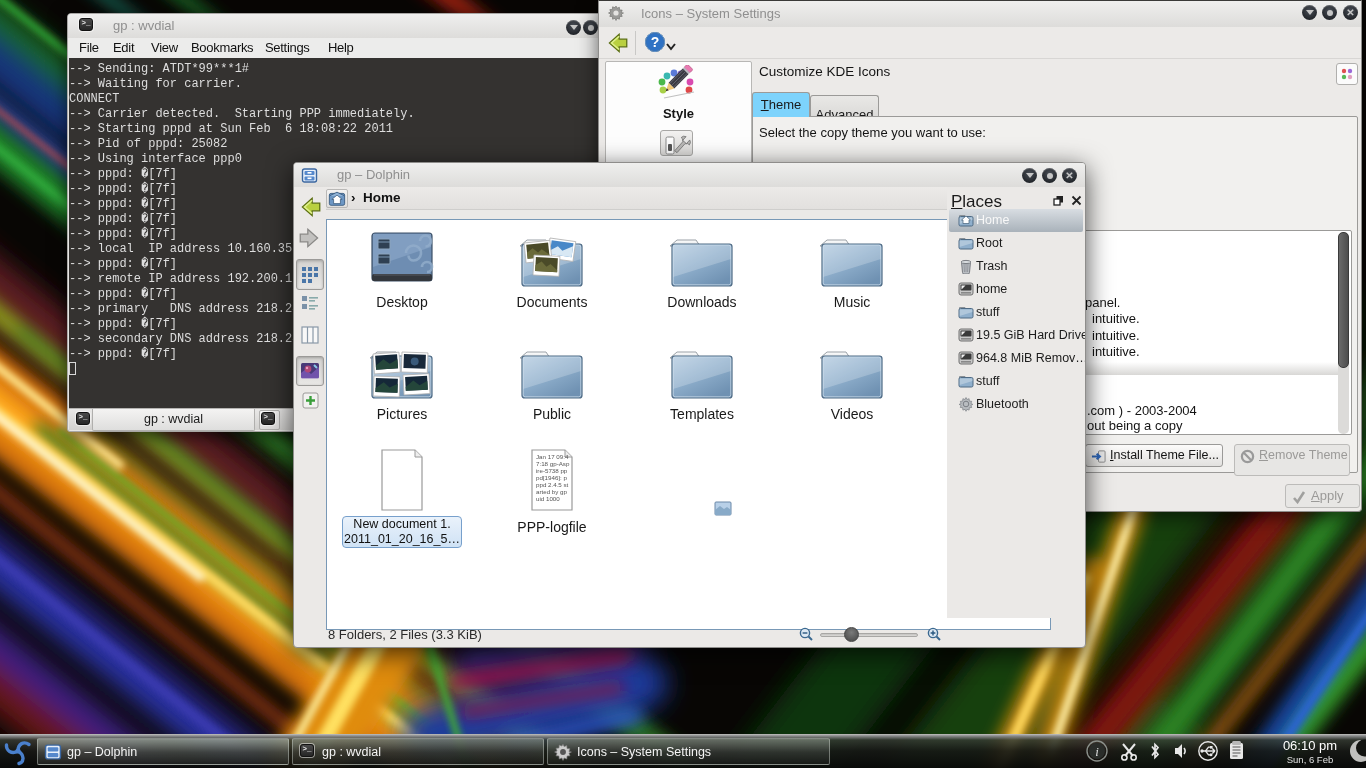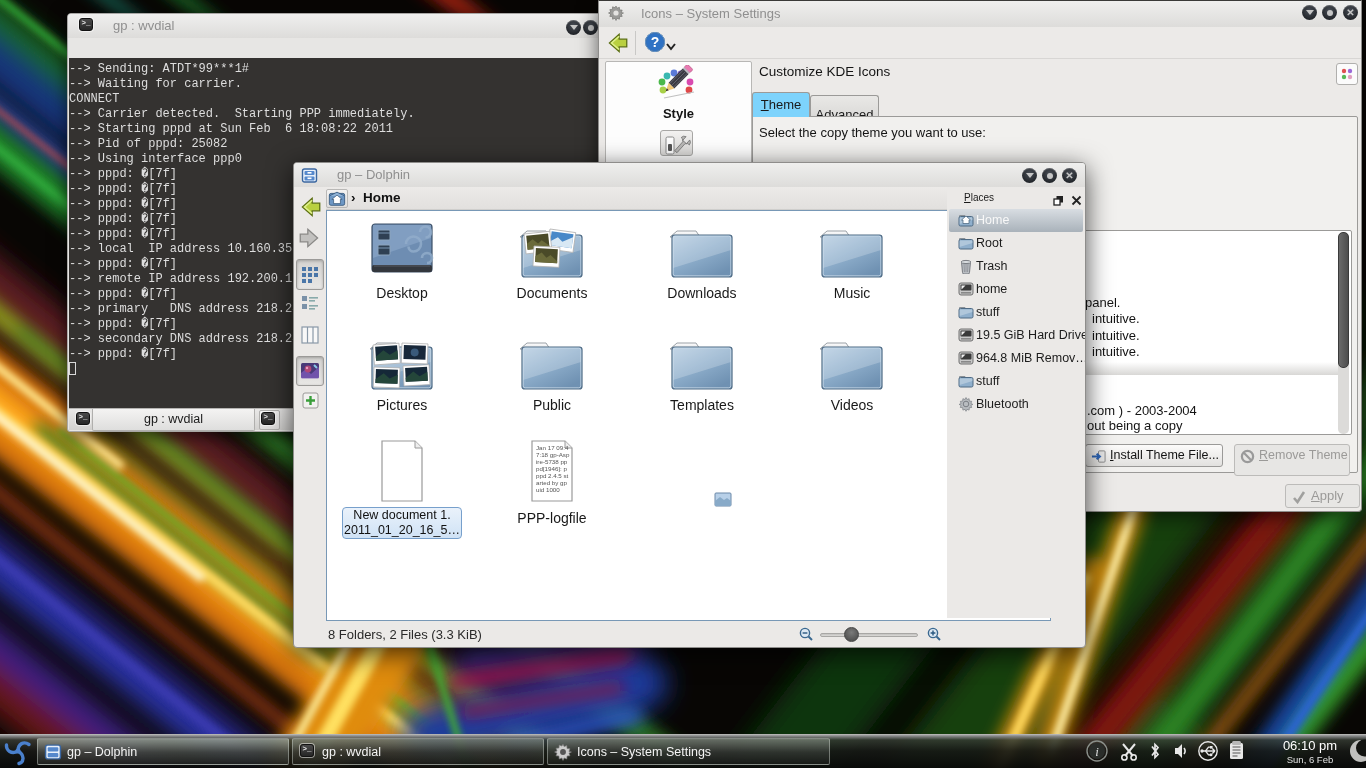--- a/index.html
+++ b/index.html
@@ -21,21 +21,21 @@
 
 #syss{z-index:2;left:598px;top:0px;width:764px;height:512px;background:#eceae8;border:1px solid #8e8d8b;border-top:1px solid #3a3a38;border-radius:0 0 4px 4px;box-shadow:0 5px 20px rgba(0,0,0,.6)}
 #syss .tbar{height:26px;border-radius:0}
 #sstool{position:absolute;left:0;top:26px;right:0;height:32px;background:#eceae8;border-bottom:1px solid #d8d6d4}
 #sspanel{position:absolute;left:6px;top:60px;width:147px;height:445px;background:#fdfdfd;border:1px solid #b8b7b5;border-radius:2px}
 .tab{position:absolute;font-size:13px;color:#1a1a1a;text-align:center}
 #sslist{position:absolute;background:#fff;border:1px solid #9b9a98;border-radius:2px}
 
 #dolph{z-index:3;left:293px;top:162px;width:793px;height:486px;background:#ebe9e7;border:1px solid #8e8d8b;border-radius:4px;box-shadow:0 6px 26px rgba(0,0,0,.7)}
 #crumb{position:absolute;left:32px;top:24px;right:138px;height:23px;background:linear-gradient(#eceae8,#e2e0de);border-bottom:1px solid #cfcecc}
-#dview{position:absolute;left:32px;top:47px;width:725px;height:411px;background:#fff;border:1px solid #7898b6}
+#dview{position:absolute;left:32px;top:56px;width:725px;height:411px;background:#fff;border:1px solid #7898b6}
 #vtool{position:absolute;left:0;top:24px;width:32px;bottom:29px;background:#ebe9e7}
 #places{position:absolute;right:0;top:24px;width:138px;bottom:29px;background:#ebe9e7;overflow:hidden}
 .pitem{position:absolute;left:2px;width:134px;height:23px;font-size:12.5px;color:#1c1c1c}
 .pitem .lbl{position:absolute;left:27px;top:4px;white-space:nowrap}
 #dstatus{position:absolute;left:0;bottom:0;width:100%;height:29px;font-size:13px;color:#2a2a2a}
 .cell{position:absolute;width:150px;text-align:center;font-size:14px;color:#191919}
 
 #panel{position:absolute;left:0;top:734px;width:1366px;height:34px;background:linear-gradient(#c2c2c0 0,#88898a 2px,rgba(52,58,50,.88) 6px,rgba(22,24,21,.93) 50%,rgba(9,10,9,.96));z-index:50}
 .task{position:absolute;top:4px;height:27px;border:1px solid rgba(205,210,205,.45);border-radius:2px;background:linear-gradient(rgba(185,195,185,.40),rgba(105,110,105,.30) 55%,rgba(55,58,55,.28));color:#f4f4f4;font-size:12.5px}
 .task .tl{position:absolute;left:29px;top:6px;white-space:nowrap}
@@ -144,20 +144,28 @@
 <div id="term" class="win">
   <div class="tbar" style="height:24px;border-radius:3px 3px 0 0">
     <div class="ticon" style="left:11px;top:4px"></div>
     <span style="position:absolute;left:45px;top:4px">gp : wvdial</span>
     <div class="wbtn" style="left:498px;top:6px">
           <div class="gmin"></div>
         </div>
     <div class="wbtn" style="left:515px;top:6px">
           <div class="gmax"></div>
         </div>
+  </div>
+  <div class="menu">
+    <span style="left:11px">File</span>
+        <span style="left:45px">Edit</span>
+        <span style="left:83px">View</span>
+        <span style="left:123px">Bookmarks</span>
+        <span style="left:197px">Settings</span>
+        <span style="left:260px">Help</span>
   </div>
   <div id="termscr">--&gt; Sending: ATDT*99***1#
 --&gt; Waiting for carrier.
 CONNECT
 --&gt; Carrier detected.  Starting PPP immediately.
 --&gt; Starting pppd at Sun Feb  6 18:08:22 2011
 --&gt; Pid of pppd: 25082
 --&gt; Using interface ppp0
 --&gt; pppd: �[7f]
 --&gt; pppd: �[7f]
@@ -494,21 +502,21 @@
           <text x="7" y="45" font-size="6.2" fill="#555" font-family="Liberation Sans">arted by gp</text>
           <text x="7" y="52" font-size="6.2" fill="#555" font-family="Liberation Sans">uid 1000</text>
         </svg>
     <div class="cell" style="left:150px;top:299px">PPP-logfile</div>
     <svg class="abs" style="left:387px;top:281px" width="18" height="16" viewBox="0 0 18 16">
           <rect x="1" y="1" width="16" height="13" rx="1" fill="#b8d0e8" stroke="#6a88a8"></rect>
           <path d="M1 9 l5-4 4 3 3-2 4 3 v5 h-16 z" fill="#88aac8"></path>
         </svg>
   </div>
   <div id="places">
-    <div style="position:absolute;left:17px;top:5px;font-size:10px;color:#1a1a1a"><span style="text-decoration:underline">P</span>laces</div>
+    <div style="position:absolute;left:4px;top:5px;font-size:17px;color:#1a1a1a"><span style="text-decoration:underline">P</span>laces</div>
     <svg class="abs" style="left:106px;top:8px" width="11" height="11" viewBox="0 0 11 11">
           <rect x="3.5" y="1" width="6.5" height="6.5" fill="#222"></rect>
           <rect x="1" y="4" width="6" height="6" fill="#fff" stroke="#222" stroke-width="1.3"></rect>
         </svg>
     <svg class="abs" style="left:124px;top:8px" width="11" height="11" viewBox="0 0 11 11">
           <path d="M1.5 1.5 L9.5 9.5 M9.5 1.5 L1.5 9.5" stroke="#222" stroke-width="1.8"></path>
         </svg>
     <svg width="0" height="0" style="position:absolute">
           <defs>
       <g id="sfold">

